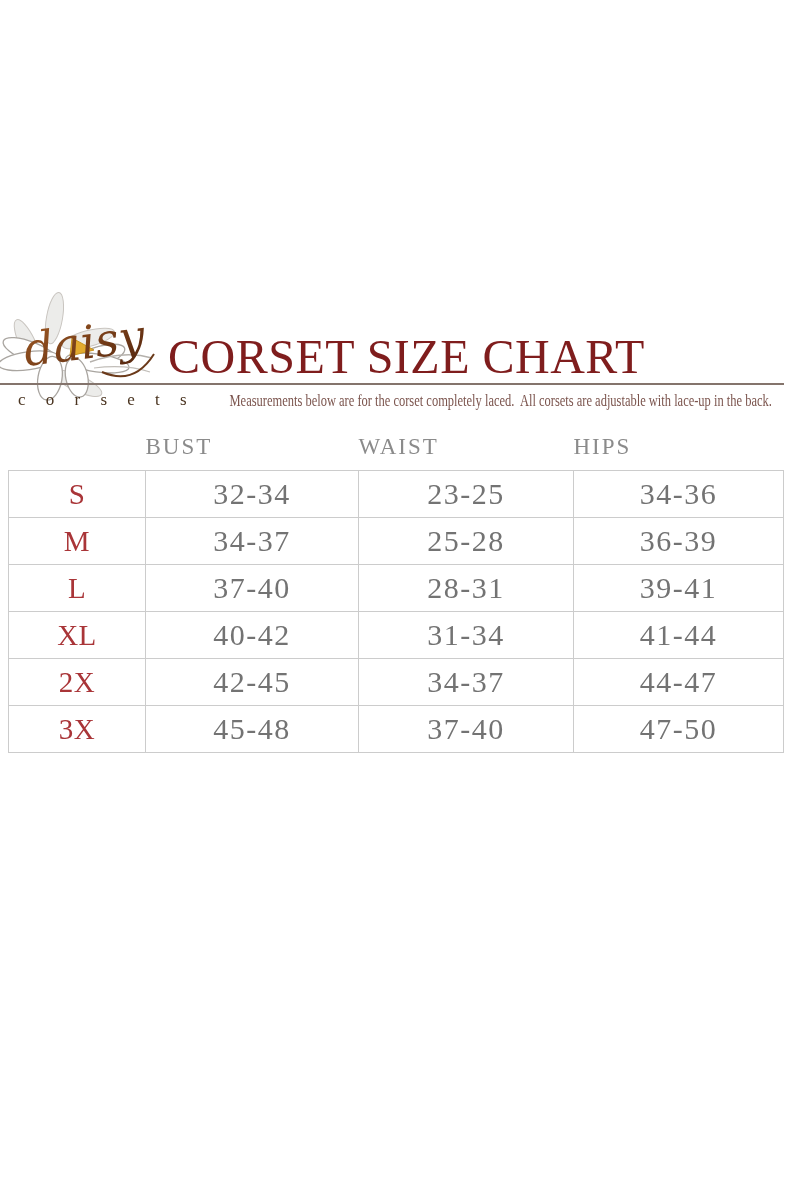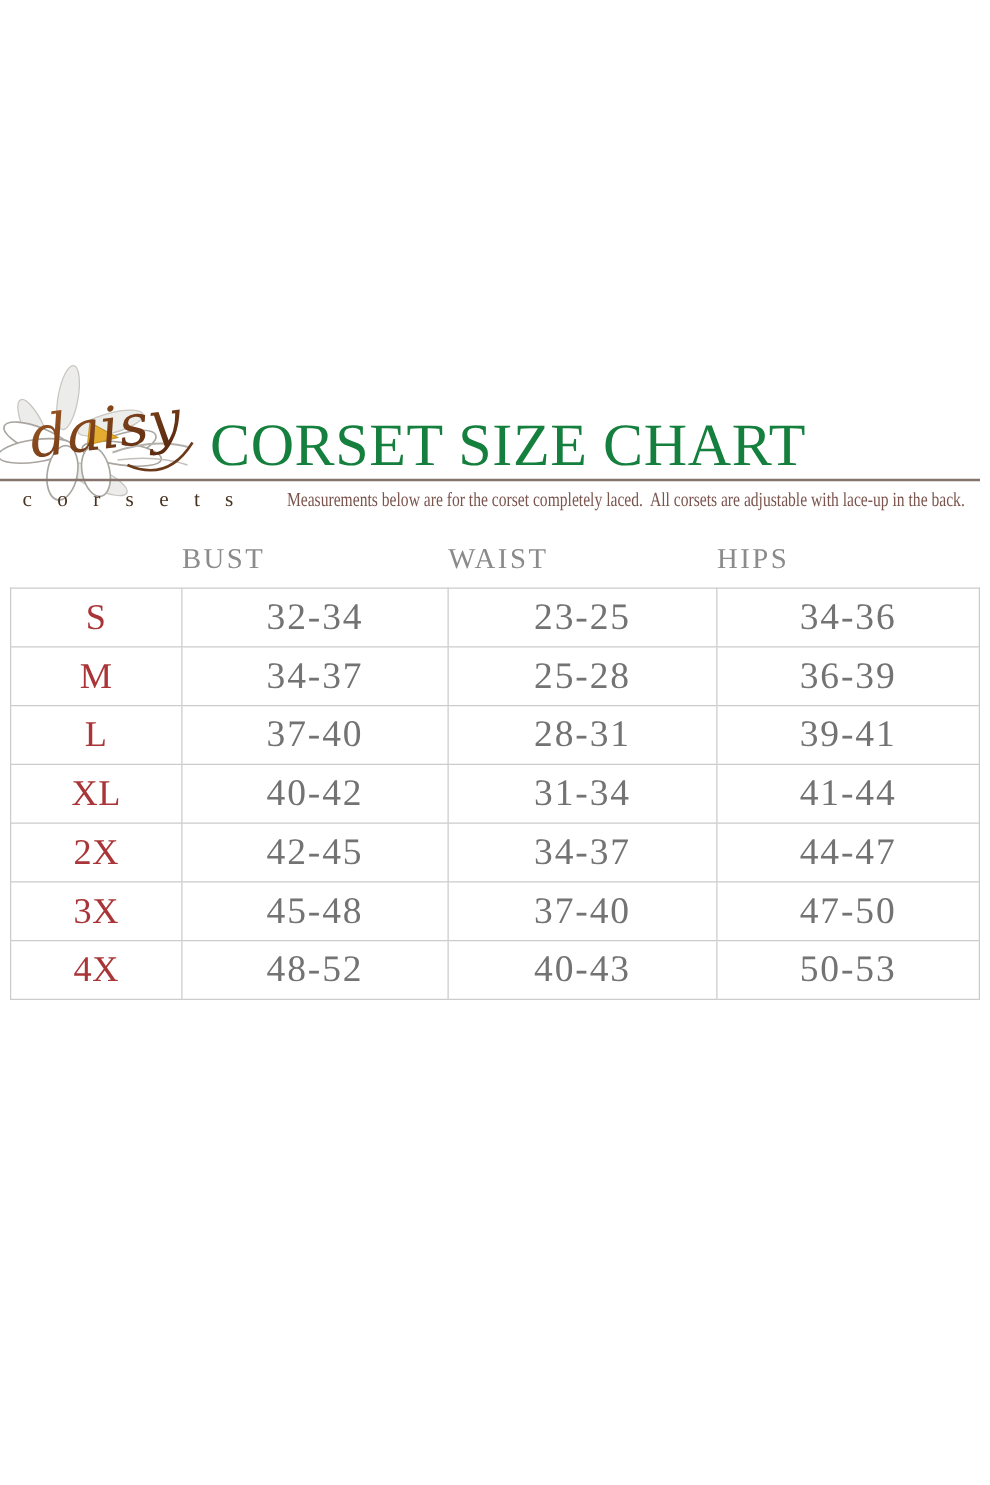--- a/index.html
+++ b/index.html
@@ -13,21 +13,21 @@
 
   
   .logo {
     position:absolute; left:2px; top:292px;
     width:158px; height:100px;
     overflow:visible;
   }
   .page-title {
     position:absolute; left:168px; top:333px;
     font-size:48px; line-height:1;
-    color:#15803d;
+    color:#7f1d1d;
     letter-spacing:0.5px;
     white-space:nowrap;
   }
   .header-divider {
     position:absolute; left:0; top:383px;
     width:784px; height:2px;
     background:#84746c;
   }
   .brand-wordmark {
     position:absolute; left:18px; top:390px;
@@ -170,22 +170,16 @@
           <td>42-45</td>
           <td>34-37</td>
           <td>44-47</td>
         </tr>
         <tr>
           <td class="size-col">3X</td>
           <td>45-48</td>
           <td>37-40</td>
           <td>47-50</td>
         </tr>
-        <tr>
-          <td class="size-col">4X</td>
-          <td>48-52</td>
-          <td>40-43</td>
-          <td>50-53</td>
-        </tr>
       </tbody>
   </table>
 
 </div>
 
 </body></html>

